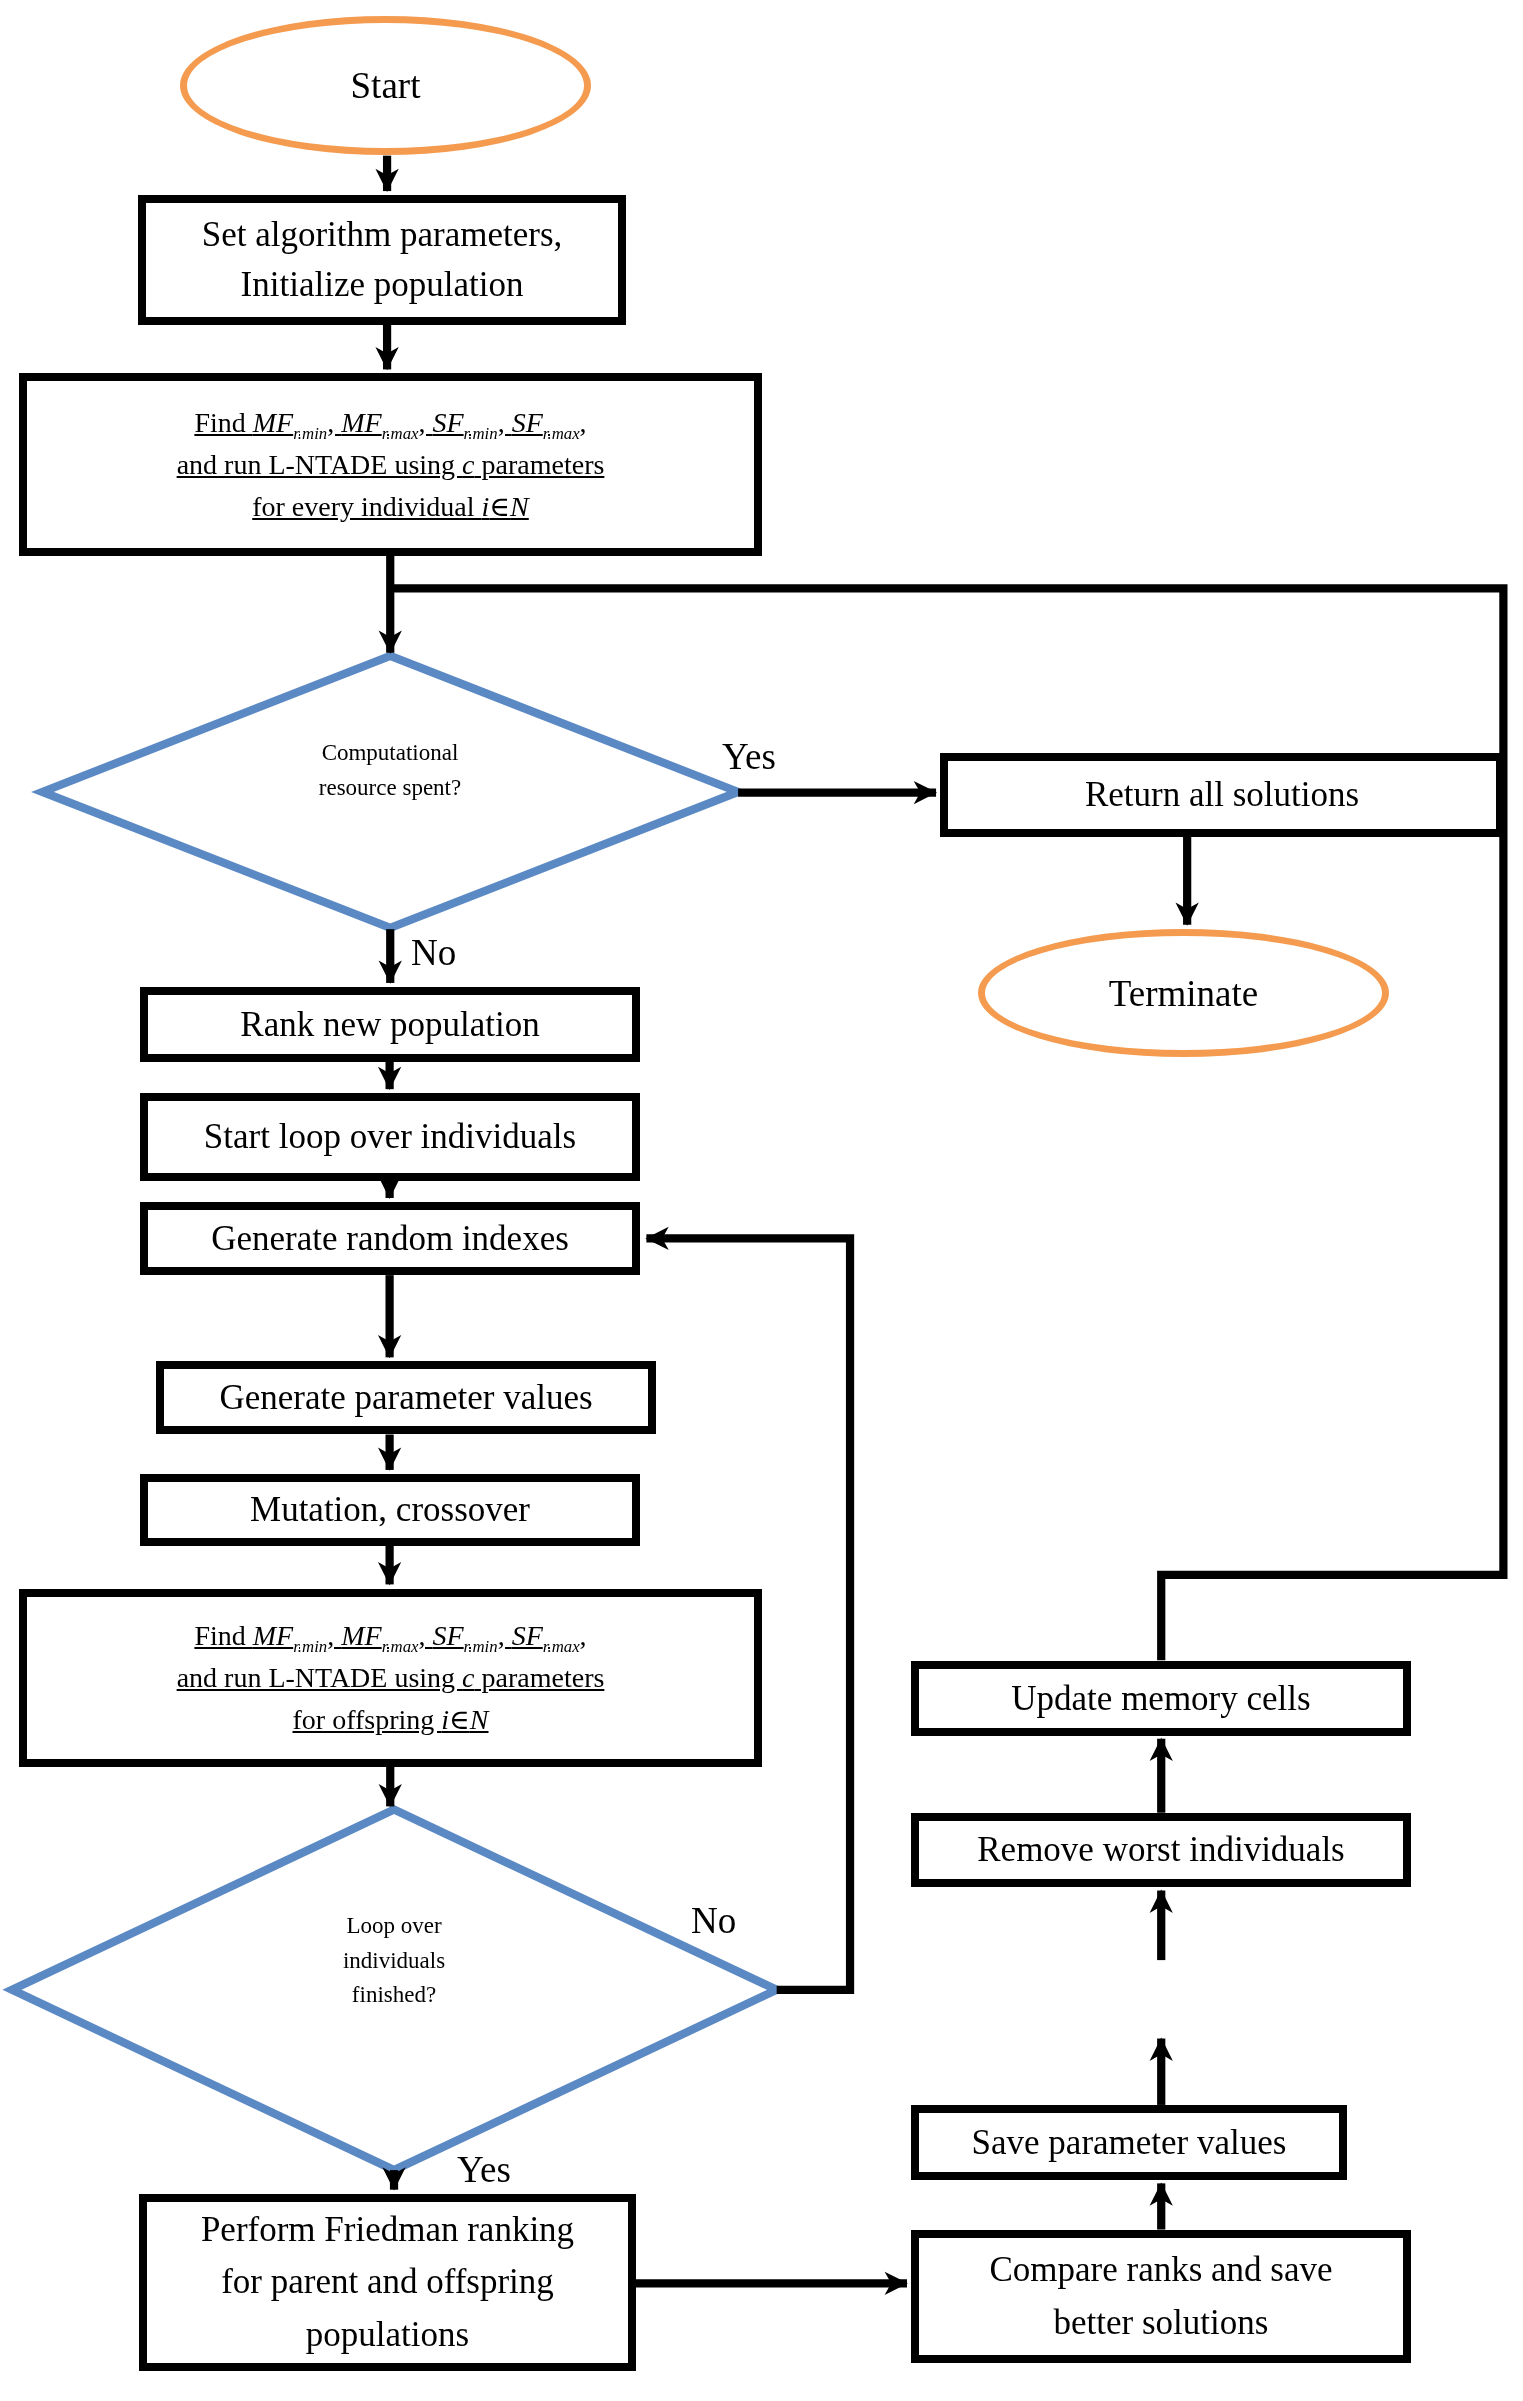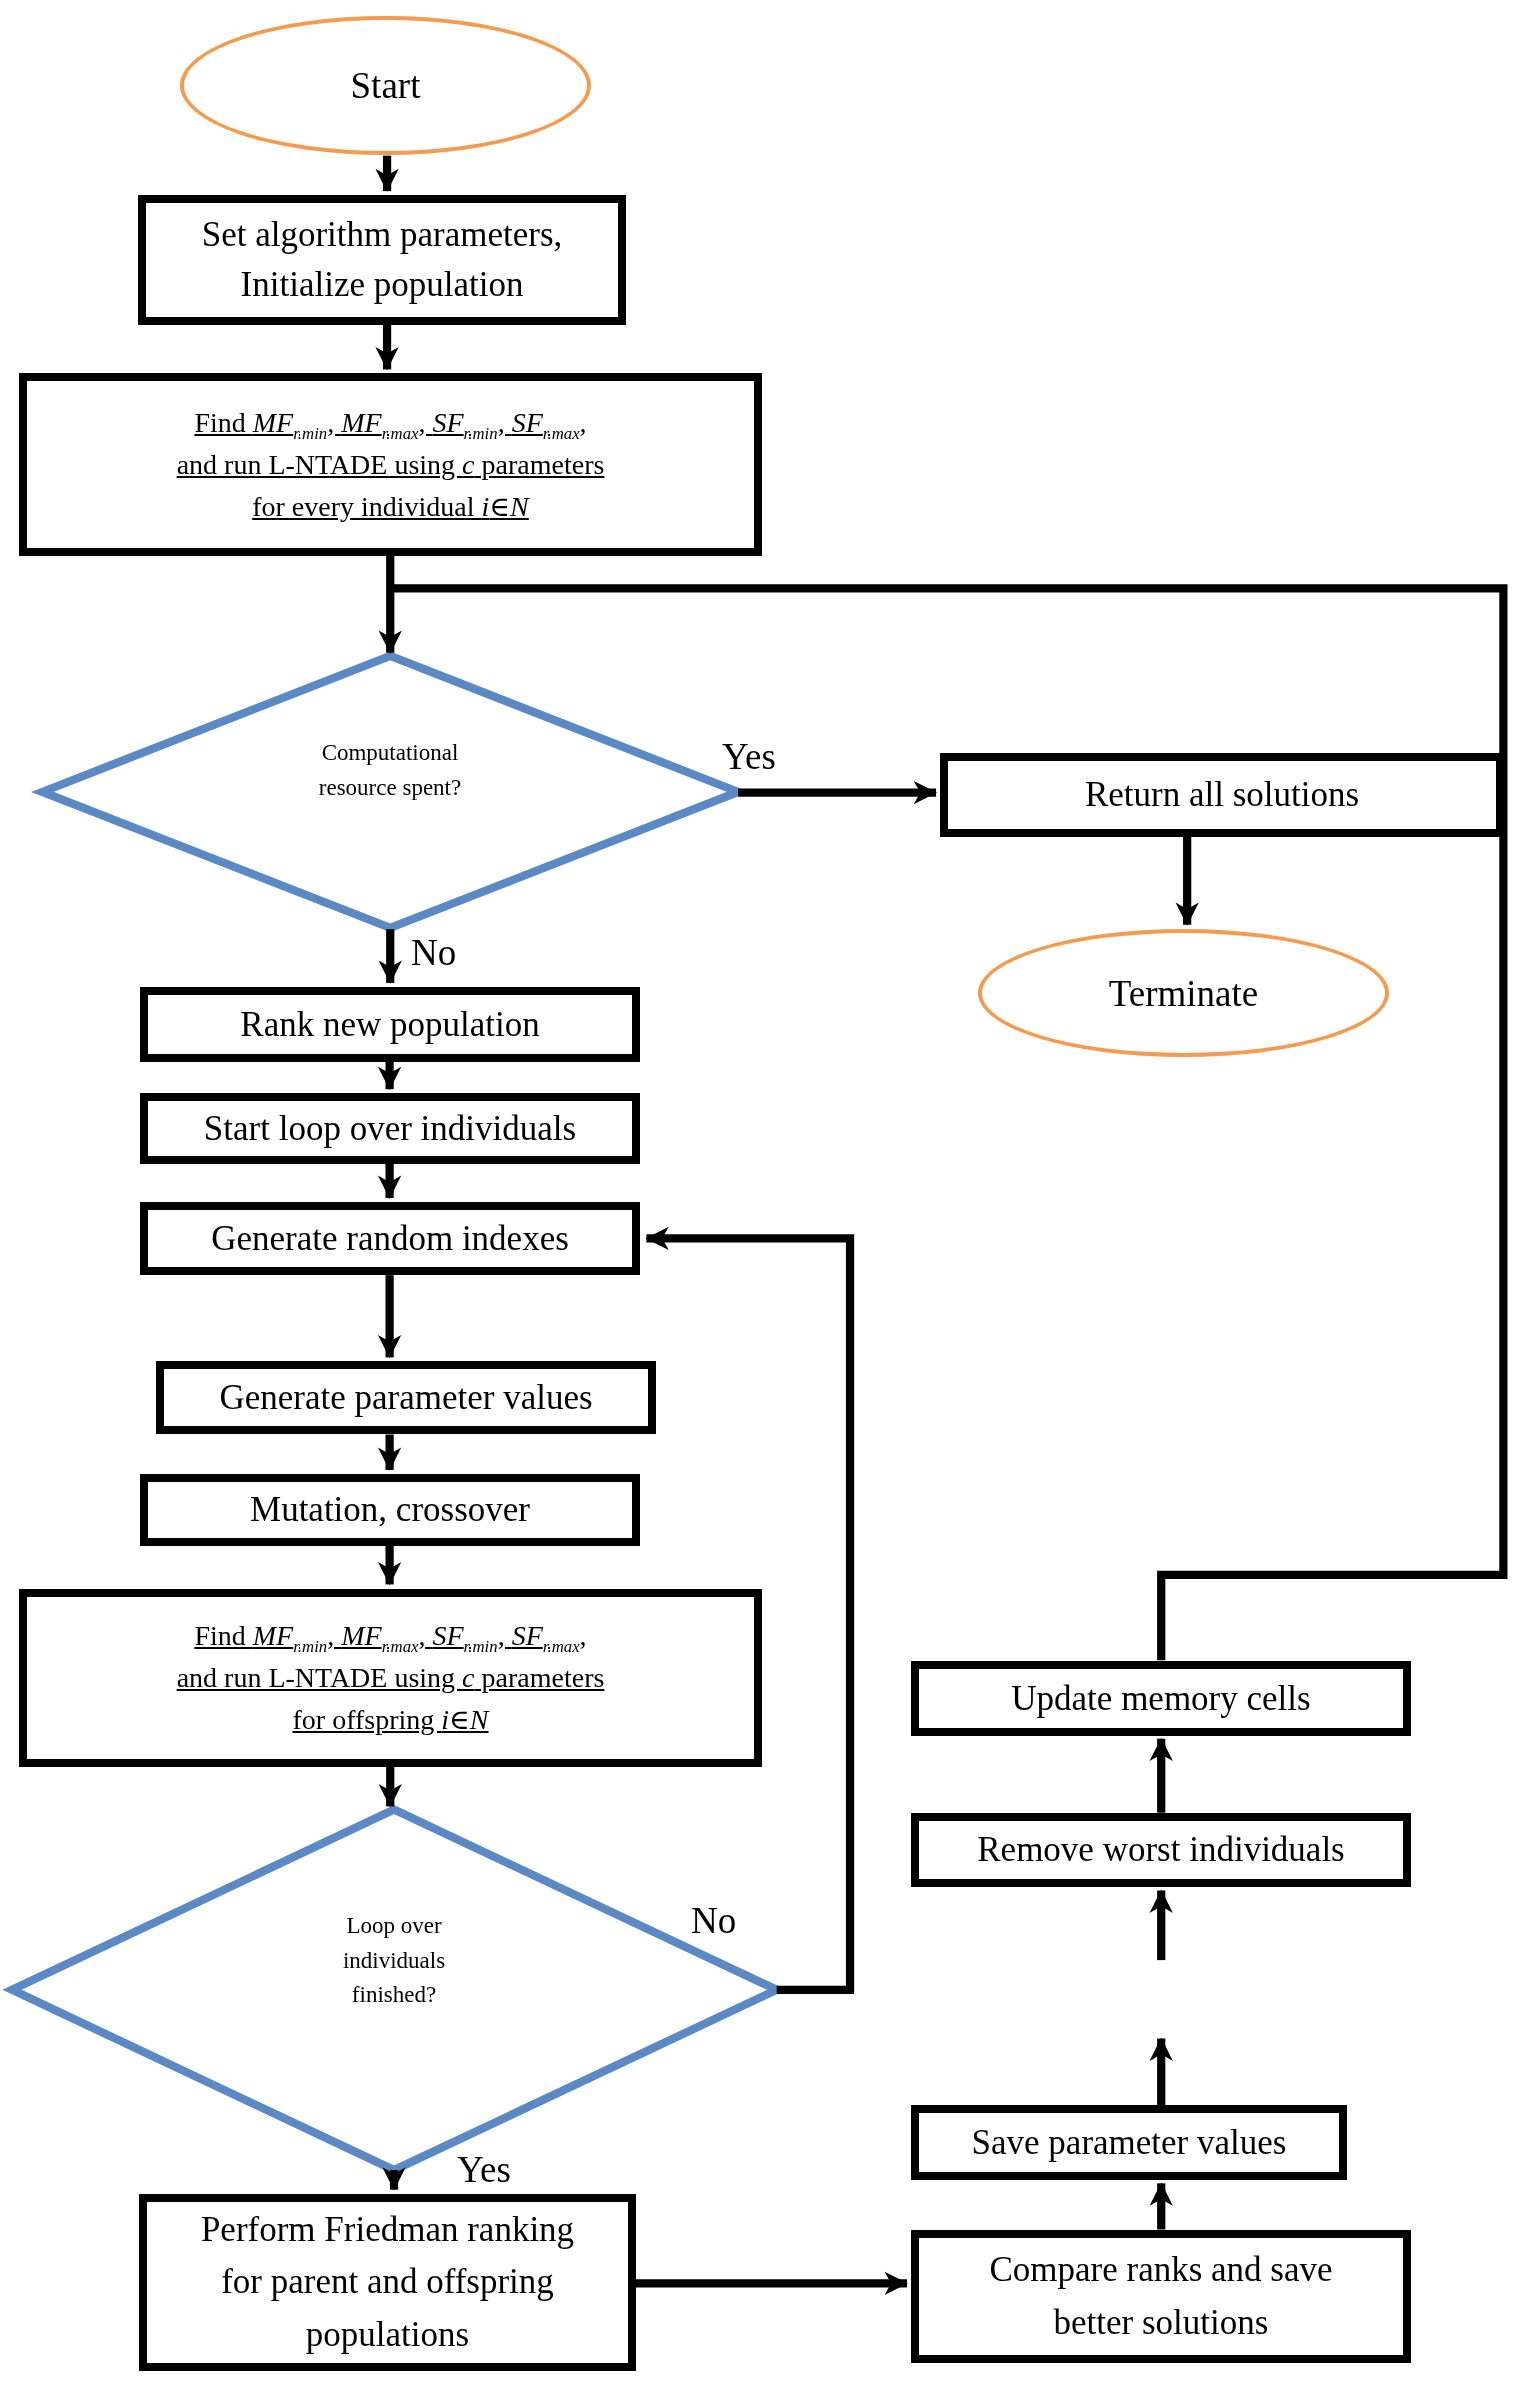--- a/index.html
+++ b/index.html
@@ -3,21 +3,21 @@
 <meta charset="utf-8">
 <style>
   html,body{margin:0;padding:0;background:#fff;}
   #canvas{position:relative;width:1523px;height:2401px;background:#fff;overflow:hidden;
           font-family:"Liberation Serif","DejaVu Serif",serif;color:#000;}
   #wires{position:absolute;left:0;top:0;width:1523px;height:2401px;}
   .box{position:absolute;background:#fff;border:8.2px solid #000;box-sizing:border-box;
        display:flex;flex-direction:column;align-items:center;justify-content:center;
        text-align:right;font-size:35px;line-height:1.42;}
   .find{border-width:8.9px;font-size:28px;line-height:1.5;text-decoration:underline;}
-  .ellipse{position:absolute;background:#fff;border:4px solid #c4b5fd;border-radius:50%;
+  .ellipse{position:absolute;background:#fff;border:7px solid #c4b5fd;border-radius:50%;
        box-sizing:border-box;display:flex;align-items:center;justify-content:center;
        font-size:37px;}
   .dtext{position:absolute;text-align:center;font-size:23px;line-height:1.5;}
   .edge-label{position:absolute;font-size:37px;}
   sub{font-size:.6em;line-height:0;}
   i{font-style:italic;}
 </style>
 </head>
 <body>
 
@@ -82,21 +82,21 @@
   </div>
 
   <div class="box" style="left:940px;top:753px;width:564px;height:84px;">
     <span>Return all solutions</span>
   </div>
 
   <div class="box" style="left:140px;top:987px;width:500px;height:75px;">
     <span>Rank new population</span>
   </div>
 
-  <div class="box" style="left:140px;top:1093px;width:500px;height:71px;">
+  <div class="box" style="left:140px;top:1093px;width:500px;height:88px;">
     <span>Start loop over individuals</span>
   </div>
 
   <div class="box" style="left:140px;top:1202px;width:500px;height:73px;">
     <span>Generate random indexes</span>
   </div>
 
   <div class="box" style="left:156px;top:1361px;width:500px;height:73px;">
     <span>Generate parameter values</span>
   </div>

